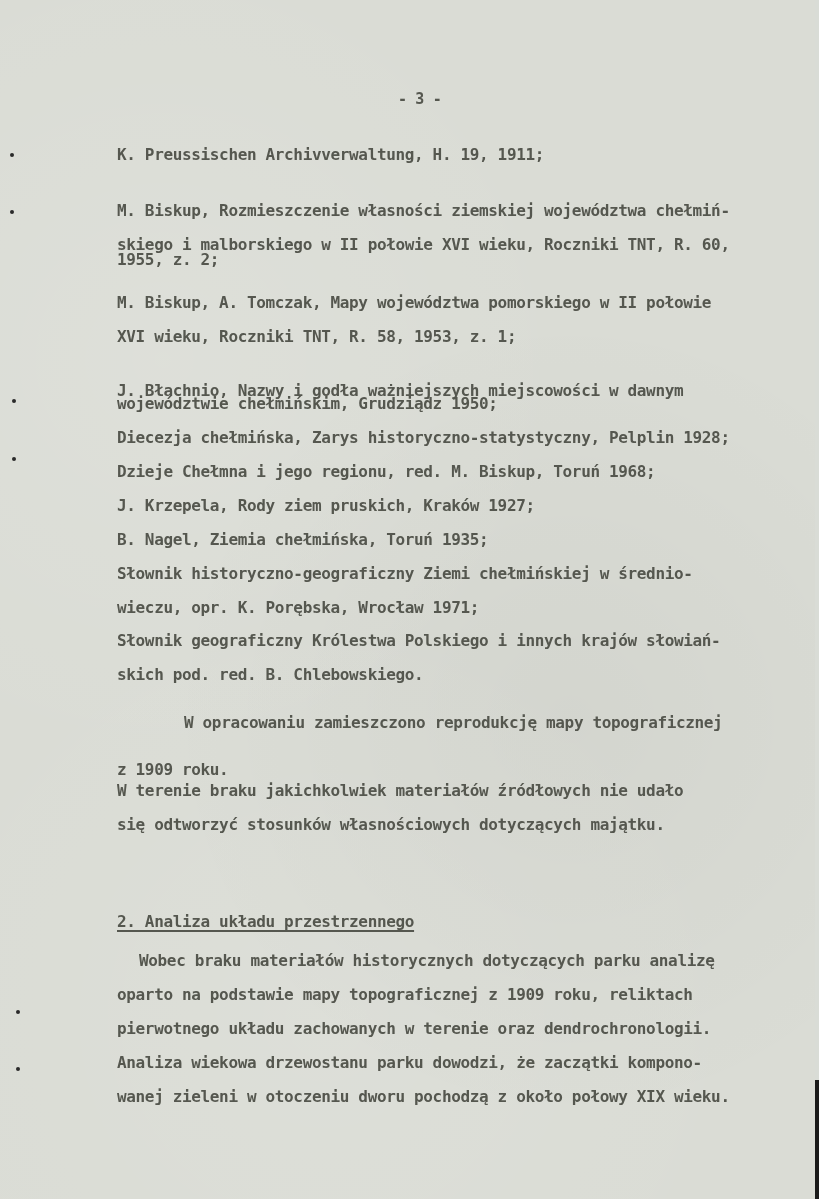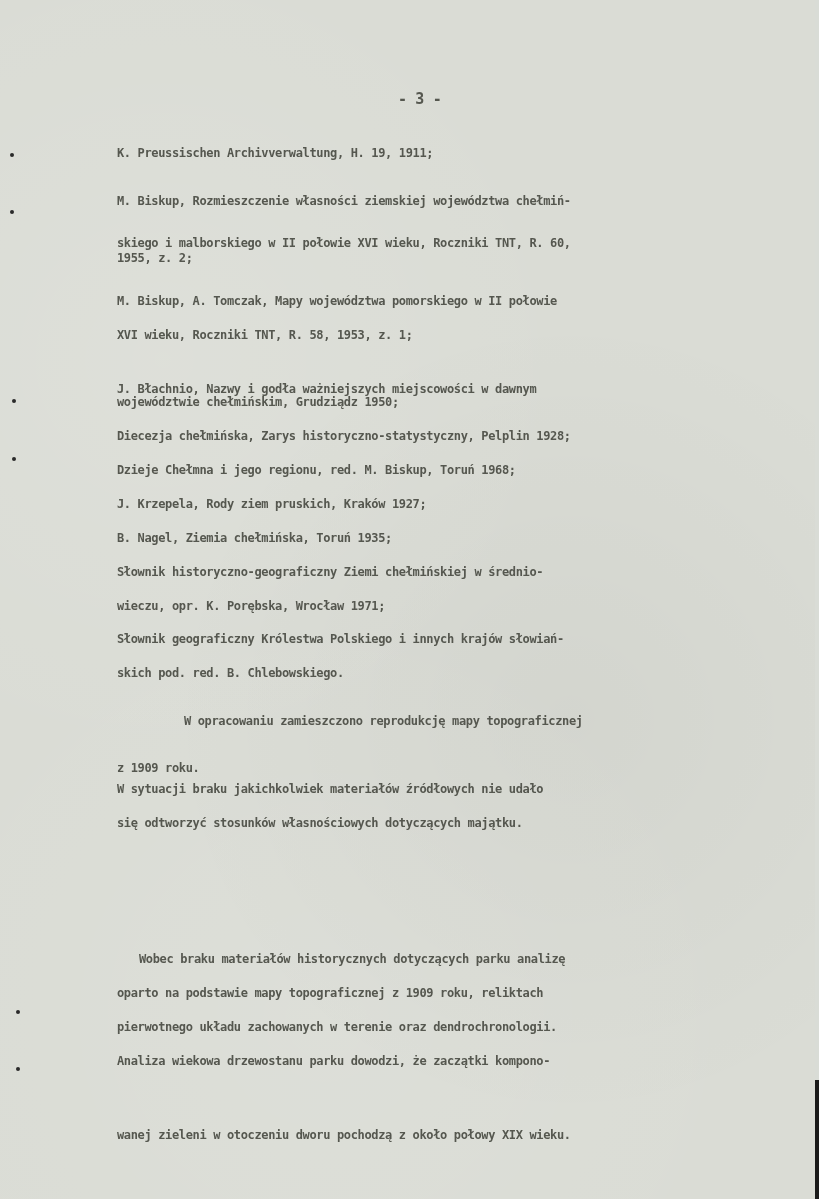--- a/index.html
+++ b/index.html
@@ -30,21 +30,21 @@
       right: 0;
       top: 1080px;
       width: 4px;
       height: 119px;
       background: #1a1a1a;
     }
     .typed {
       font-family: "DejaVu Sans Mono", "Liberation Mono", monospace;
       font-weight: bold;
       color: #55574f;
-      font-size: 12px;
+      font-size: 16px;
       letter-spacing: -0.35px;
       white-space: pre;
       position: absolute;
       margin: 0;
       line-height: 1;
     }
     .page-number {
       left: 398px;
       top: 92px;
       font-size: 15px;
@@ -78,47 +78,48 @@
 
   <div class="mark" style="left:10px; top:153px;"></div>
   <div class="mark" style="left:10px; top:210px;"></div>
   <div class="mark" style="left:12px; top:399px;"></div>
   <div class="mark" style="left:12px; top:457px;"></div>
   <div class="mark" style="left:16px; top:1010px;"></div>
   <div class="mark" style="left:16px; top:1067px;"></div>
 
   <div>
     <div class="typed line" style="top:147px;">K. Preussischen Archivverwaltung, H. 19, 1911;</div>
-    <div class="typed line" style="top:195px;">M. Biskup, Rozmieszczenie własności ziemskiej województwa chełmiń-</div>
+    <div class="typed line" style="top:203px;">M. Biskup, Rozmieszczenie własności ziemskiej województwa chełmiń-</div>
     <div class="typed line" style="top:237px;">skiego i malborskiego w II połowie XVI wieku, Roczniki TNT, R. 60,</div>
     <div class="typed line" style="top:252px;">1955, z. 2;</div>
     <div class="typed line" style="top:295px;">M. Biskup, A. Tomczak, Mapy województwa pomorskiego w II połowie</div>
     <div class="typed line" style="top:329px;">XVI wieku, Roczniki TNT, R. 58, 1953, z. 1;</div>
     <div class="typed line" style="top:363px;margin-top:20px;">J. Błachnio, Nazwy i godła ważniejszych miejscowości w dawnym</div>
     <div class="typed line" style="top:396px;">województwie chełmińskim, Grudziądz 1950;</div>
     <div class="typed line" style="top:430px;">Diecezja chełmińska, Zarys historyczno-statystyczny, Pelplin 1928;</div>
     <div class="typed line" style="top:464px;">Dzieje Chełmna i jego regionu, red. M. Biskup, Toruń 1968;</div>
     <div class="typed line" style="top:498px;">J. Krzepela, Rody ziem pruskich, Kraków 1927;</div>
     <div class="typed line" style="top:532px;">B. Nagel, Ziemia chełmińska, Toruń 1935;</div>
     <div class="typed line" style="top:566px;">Słownik historyczno-geograficzny Ziemi chełmińskiej w średnio-</div>
     <div class="typed line" style="top:600px;">wieczu, opr. K. Porębska, Wrocław 1971;</div>
     <div class="typed line" style="top:633px;">Słownik geograficzny Królestwa Polskiego i innych krajów słowiań-</div>
     <div class="typed line" style="top:667px;">skich pod. red. B. Chlebowskiego.</div>
   </div>
 
   <div>
     <div class="typed line indent" style="top:715px;">W opracowaniu zamieszczono reprodukcję mapy topograficznej</div>
     <div class="typed line" style="top:762px;">z 1909 roku.</div>
-    <div class="typed line" style="top:783px;">W sytuacji braku jakichkolwiek materiałów źródłowych nie udało</div>
+    <div class="typed line" style="top:783px;">W terenie braku jakichkolwiek materiałów źródłowych nie udało</div>
     <div class="typed line" style="top:817px;text-align:center;">się odtworzyć stosunków własnościowych dotyczących majątku.</div>
   </div>
 
+  <div class="typed heading" style="top:914px;">2. Analiza układu przestrzennego</div>
 
   <div>
     <div class="typed line" style="top:953px;margin-left:22px;">Wobec braku materiałów historycznych dotyczących parku analizę</div>
     <div class="typed line" style="top:987px;">oparto na podstawie mapy topograficznej z 1909 roku, reliktach</div>
     <div class="typed line" style="top:1021px;">pierwotnego układu zachowanych w terenie oraz dendrochronologii.</div>
     <div class="typed line" style="top:1055px;">Analiza wiekowa drzewostanu parku dowodzi, że zaczątki kompono-</div>
-    <div class="typed line" style="top:1089px;margin-top:40px;">wanej zieleni w otoczeniu dworu pochodzą z około połowy XIX wieku.</div>
+    <div class="typed line" style="top:1089px;">wanej zieleni w otoczeniu dworu pochodzą z około połowy XIX wieku.</div>
   </div>
 </div>
 
 <div class="right-edge"></div>
 
 </body></html>

